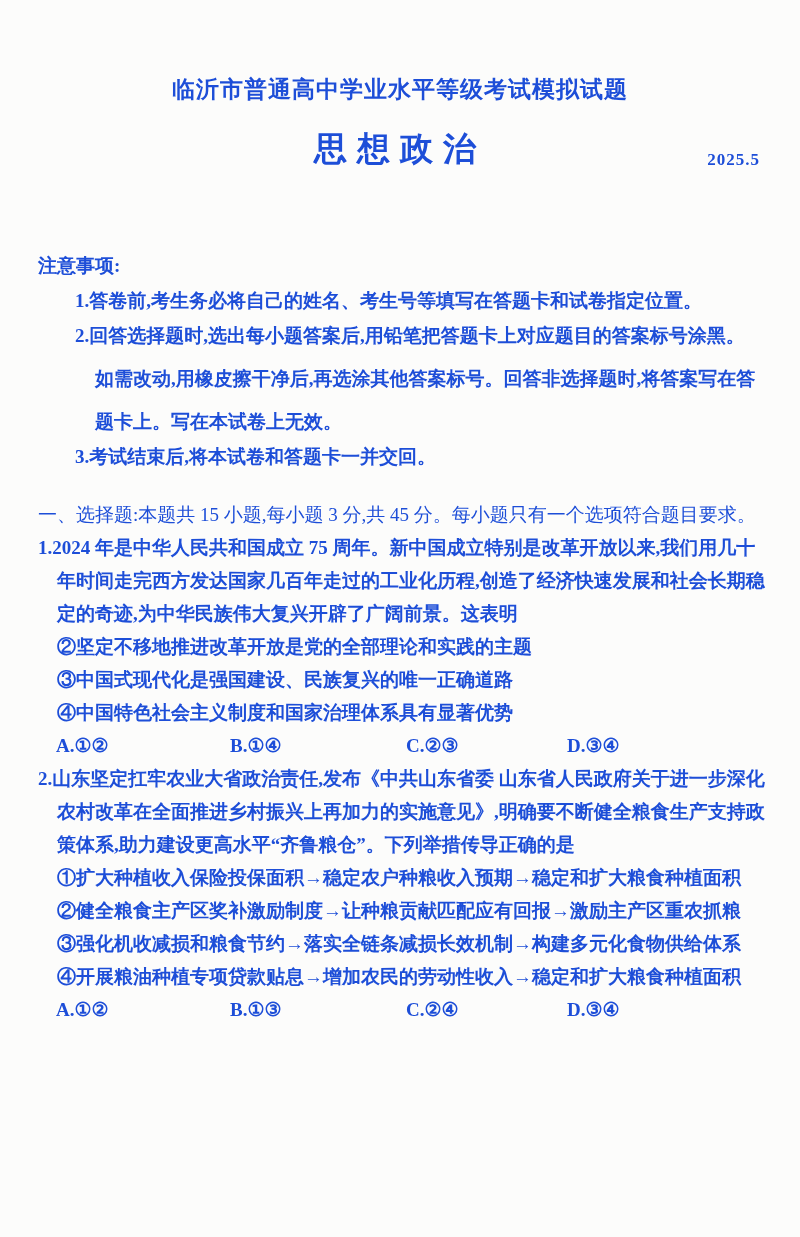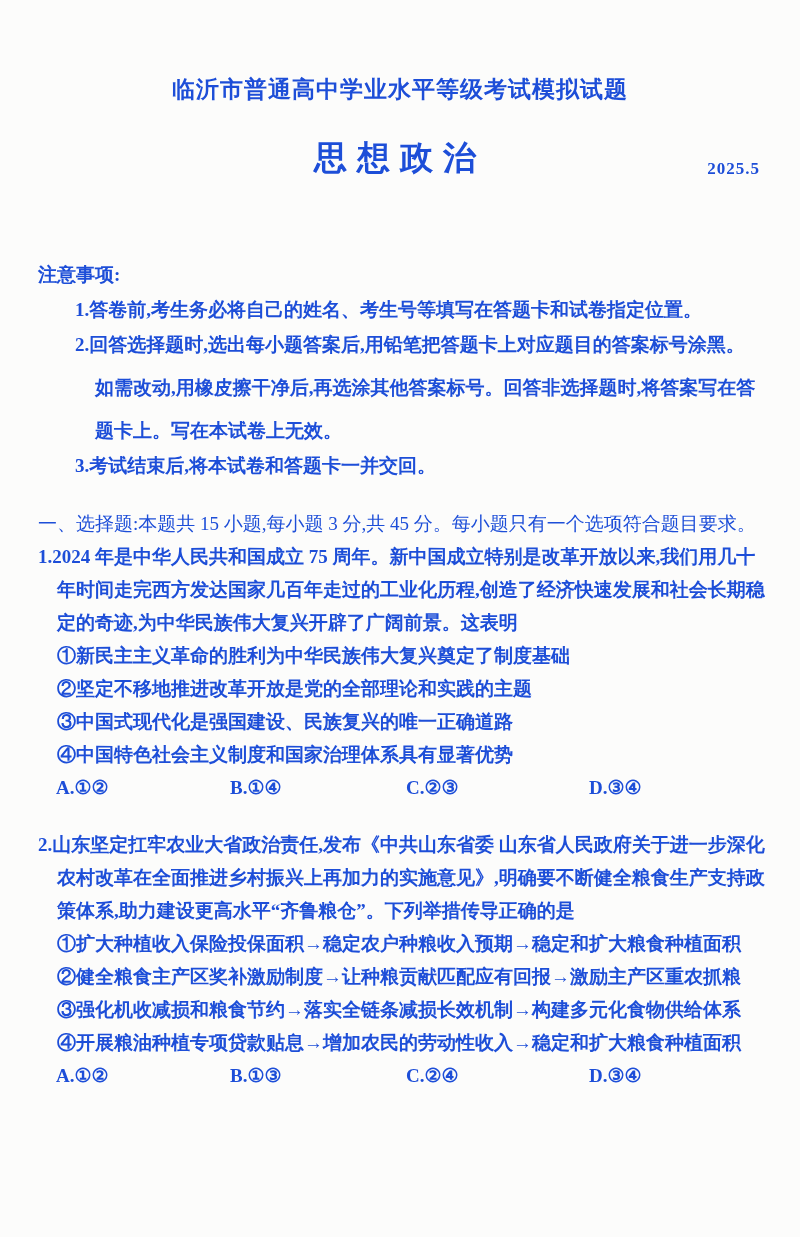--- a/index.html
+++ b/index.html
@@ -18,21 +18,21 @@
   .exam-title{
     margin-top:74px;
     text-align:center;
     font-size:23px;
     font-weight:700;
     letter-spacing:1px;
     height:30px;
   }
   .subject-row{
     position:relative;
-    margin-top:31px;
+    margin-top:22px;
     height:46px;
   }
   .subject{
     text-align:center;
     font-size:33px;
     font-weight:800;
     letter-spacing:10px;
     line-height:46px;
   }
   .date{
@@ -64,32 +64,32 @@
     white-space:nowrap;
     letter-spacing:0px;
   }
   .stem{
     font-size:19px;
     font-weight:600;
     line-height:33px;
     white-space:nowrap;
   }
   .cont{padding-left:19px;}
-  .q2-start{margin-top:24px;}
+  .q2-start{margin-top:0;}
   .choices{
     position:relative;
     height:33px;
     font-size:19px;
     font-weight:600;
   }
   .choices span{position:absolute;top:0;line-height:33px;}
   .cA{left:18px;}
   .cB{left:192px;}
   .cC{left:368px;}
-  .cD{left:551px;text-align:center;}
+  .cD{left:529px;text-align:center;}
   .footer{
     position:absolute;
     left:0;right:0;
     top:1118px;
     text-align:center;
     font-size:17px;
     font-weight:600;
     letter-spacing:1px;
   }
 </style>
@@ -110,21 +110,20 @@
   <div class="notice-line n-item">2.回答选择题时,选出每小题答案后,用铅笔把答题卡上对应题目的答案标号涂黑。</div>
   <div class="notice-line n-cont">如需改动,用橡皮擦干净后,再选涂其他答案标号。回答非选择题时,将答案写在答</div>
   <div class="notice-line n-cont">题卡上。写在本试卷上无效。</div>
   <div class="notice-line n-item">3.考试结束后,将本试卷和答题卡一并交回。</div>
 
   <div class="section-heading">一、选择题:本题共 15 小题,每小题 3 分,共 45 分。每小题只有一个选项符合题目要求。</div>
 
   <div class="stem">1.2024 年是中华人民共和国成立 75 周年。新中国成立特别是改革开放以来,我们用几十</div>
   <div class="stem cont">年时间走完西方发达国家几百年走过的工业化历程,创造了经济快速发展和社会长期稳</div>
   <div class="stem cont">定的奇迹,为中华民族伟大复兴开辟了广阔前景。这表明</div>
-  <div class="stem cont">①新民主主义革命的胜利为中华民族伟大复兴奠定了制度基础</div>
   <div class="stem cont">②坚定不移地推进改革开放是党的全部理论和实践的主题</div>
   <div class="stem cont">③中国式现代化是强国建设、民族复兴的唯一正确道路</div>
   <div class="stem cont">④中国特色社会主义制度和国家治理体系具有显著优势</div>
   <div class="choices">
     <span class="cA">A.①②</span>
     <span class="cB">B.①④</span>
     <span class="cC">C.②③</span>
     <span class="cD">D.③④</span>
   </div>
 

